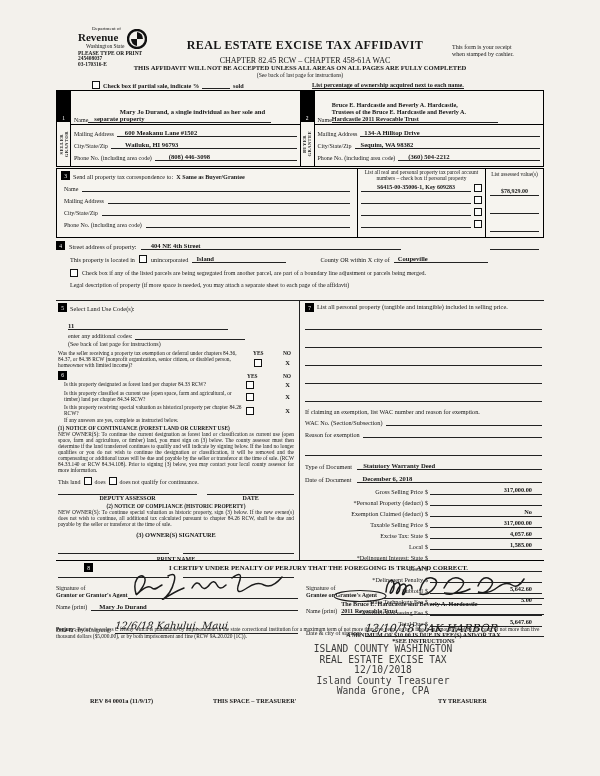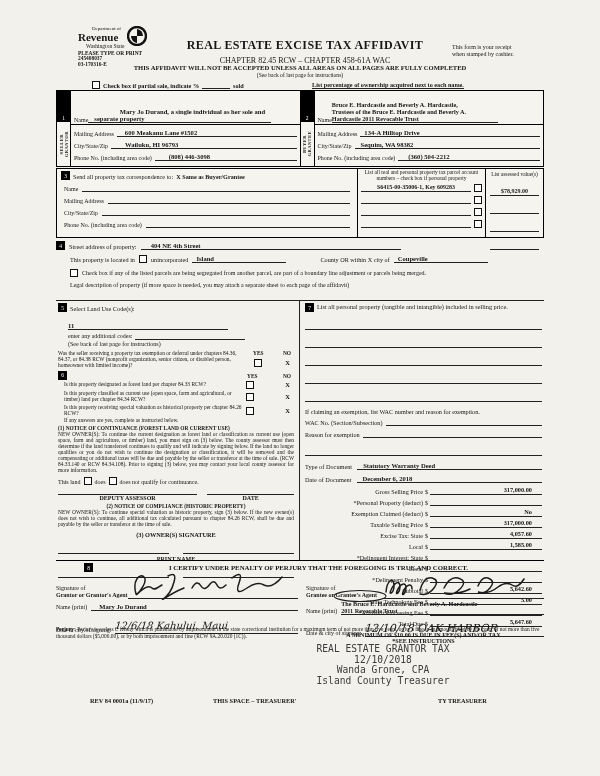--- a/index.html
+++ b/index.html
@@ -29,21 +29,21 @@
   .stamp{font-family:"DejaVu Sans Mono",monospace;color:#3c3c3c;font-size:9.6px;line-height:1.1;text-align:center;white-space:nowrap;}
   .overline{border-top:0.9px solid #222;}
   svg{display:block;}
 </style>
 </head>
 <body>
 
 <div class="page">
 
   <div class="abs" style="left:78px;top:26px;width:110px;">
-    <div style="display:flex;align-items:flex-start;gap:2px;">
+    <div style="display:flex;align-items:flex-end;gap:2px;">
       <div>
         <div class="xs" style="font-size:5px;margin-left:14px;">Department of</div>
         <div class="b" style="font-size:11px;line-height:1;">Revenue</div>
         <div class="xs" style="font-size:5.5px;margin-left:8px;">Washington State</div>
       </div>
       <span>
         <svg width="20" height="20" viewBox="0 0 20 20">
           <circle cx="10" cy="10" r="9" fill="none" stroke="#111" stroke-width="2.4"></circle>
           <path d="M10 3 A7 7 0 0 1 16 10 L10 10 Z" fill="#111"></path>
           <path d="M10 17 A7 7 0 0 1 4 10 L10 10 Z" fill="#111"></path>
@@ -475,23 +475,24 @@
       </div>
     </div>
   </div>
 
   <div class="abs" style="left:56px;top:626px;width:488px;font-size:5.4px;line-height:1.25;">
     <span class="b">Perjury:</span>
     <span>Perjury is a class C felony which is punishable by imprisonment in the state correctional institution for a maximum term of not more than five years, or by a fine in an amount fixed by the court of not more than five thousand dollars ($5,000.00), or by both imprisonment and fine (RCW 9A.20.020 (1C)).</span>
   </div>
 
   <div class="abs stamp" style="left:288px;top:644px;width:190px;">
-    <div>REAL ESTATE GRANTOR TAX</div>
+    <div>ISLAND COUNTY WASHINGTON</div>
+    <div>REAL ESTATE EXCISE TAX</div>
     <div>12/10/2018</div>
+    <div>Island County Treasurer</div>
     <div>Wanda Grone, CPA</div>
-    <div>Island County Treasurer</div>
   </div>
 
   <div class="abs b" style="left:90px;top:697px;font-size:6.3px;">REV 84 0001a (11/9/17)</div>
   <div class="abs b" style="left:213px;top:697px;font-size:6.3px;">THIS SPACE – TREASURER'</div>
   <div class="abs b" style="left:438px;top:697px;font-size:6.3px;">TY TREASURER</div>
 
 </div>
 
 </body></html>

